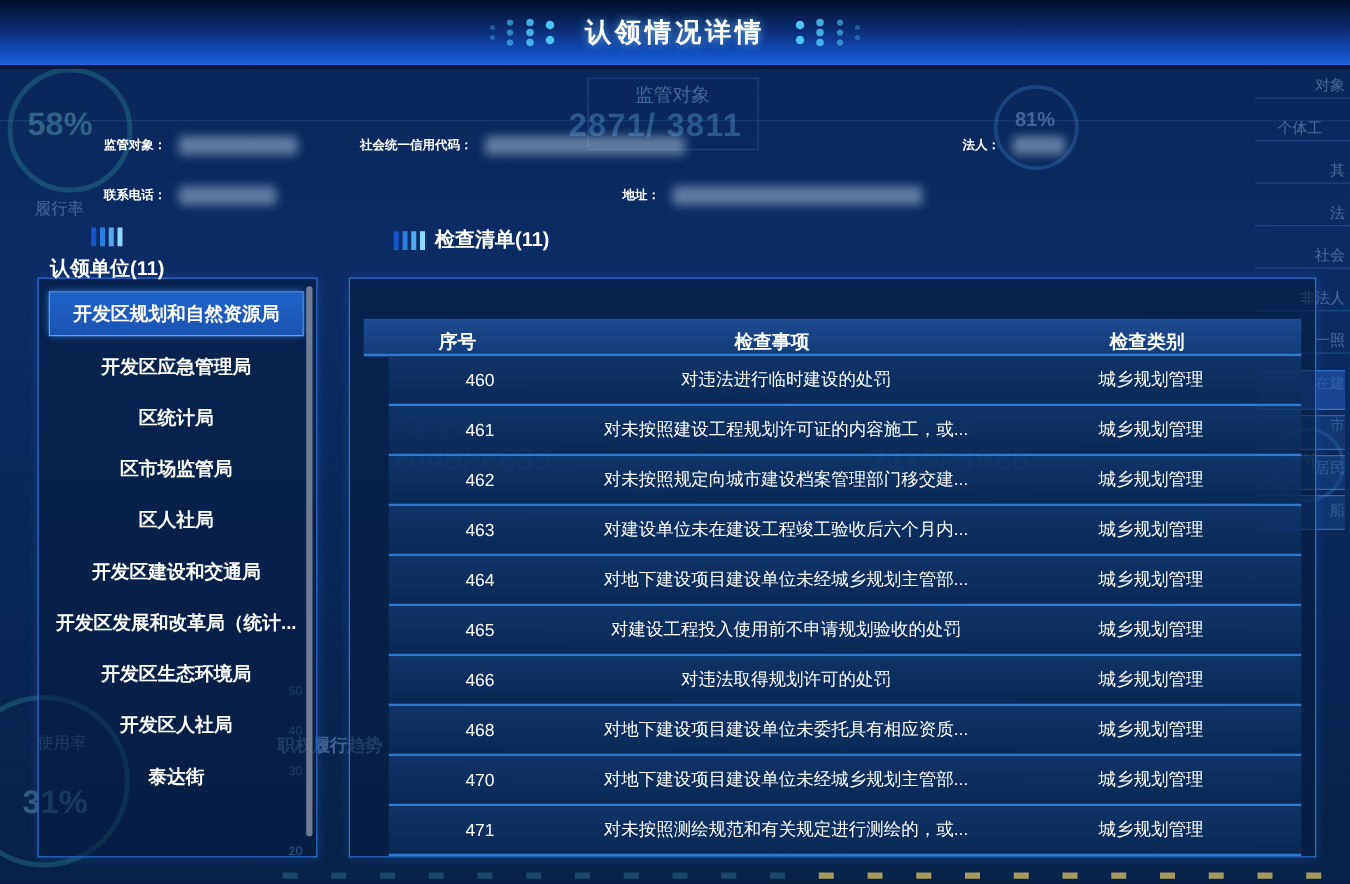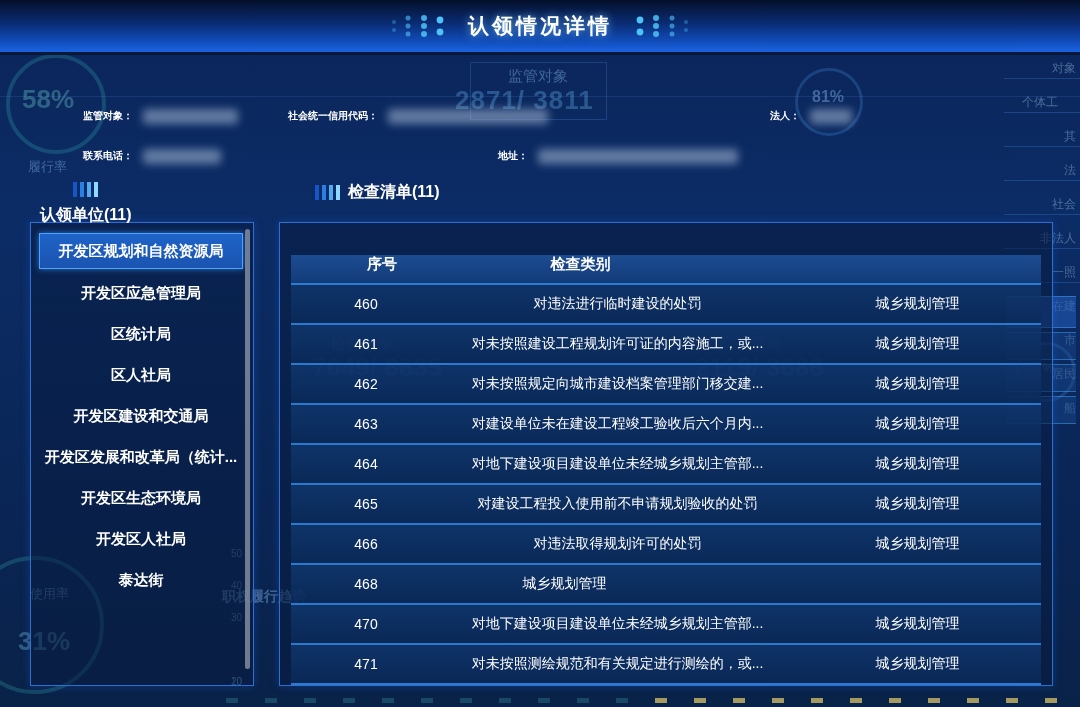--- a/index.html
+++ b/index.html
@@ -66,27 +66,27 @@
   .unit-list{position:absolute;left:0;top:10px;width:100%;}
   .unit-item{height:34px;margin:0 10px 7px 8px;display:flex;align-items:center;
     justify-content:center;font-size:15px;font-weight:bold;white-space:nowrap;
     overflow:hidden;cursor:pointer;}
   .unit-item.selected{background:linear-gradient(180deg,#1e63c8,#1a54b0);
     border:1px solid #4da3ff;box-shadow:0 0 6px rgba(60,150,255,.7);}
   .v-scrollbar{position:absolute;right:3px;top:6px;width:5px;height:440px;
     border-radius:3px;background:rgba(130,140,158,.85);}
   
   .tbl{position:absolute;left:11px;top:32px;width:750px;}
-  .tr-h{display:flex;height:28px;align-items:flex-start;
+  .tr-h{display:flex;height:28px;align-items:flex-end;
     background:linear-gradient(180deg,#1d4c92,#123b79);
-    border-bottom:2px solid rgba(47,130,220,.9);padding-left:16px;}
+    border-bottom:2px solid rgba(47,130,220,.9);}
   .th{font-size:15px;font-weight:bold;text-align:center;}
   .tr{display:flex;height:38px;align-items:center;
     background:linear-gradient(180deg,rgba(17,56,112,.82),rgba(10,42,90,.82));
-    border-bottom:2px solid rgba(47,130,220,.9);}
+    border-bottom:2px solid rgba(47,130,220,.9);margin-left:20px;}
   .td{font-size:14px;text-align:center;white-space:nowrap;overflow:hidden;}
   .col0{width:150px;}
   .col1{width:353px;}
   .col2{width:247px;}
 </style>
 </head>
 <body>
 
 <div class="screen">
 
@@ -235,34 +235,36 @@
         <i></i>
       </span>
     <span class="section-title">检查清单(11)</span>
   </div>
 
   <div class="panel unit-panel">
     <div class="unit-list" id="unit-list">
         <div class="unit-item selected">开发区规划和自然资源局</div>
         <div class="unit-item">开发区应急管理局</div>
         <div class="unit-item">区统计局</div>
+        <div class="unit-item">区市场监管局</div>
         <div class="unit-item">区人社局</div>
         <div class="unit-item">开发区建设和交通局</div>
         <div class="unit-item">开发区发展和改革局（统计...</div>
         <div class="unit-item">开发区生态环境局</div>
         <div class="unit-item">开发区人社局</div>
         <div class="unit-item">泰达街</div>
       </div>
     <div class="v-scrollbar"></div>
   </div>
 
   <div class="panel table-panel">
     <div class="tbl">
       <div class="tr-h" id="tbl-head">
           <div class="th col0">序号</div>
+          <div class="th col1">检查事项</div>
           <div class="th col2">检查类别</div>
         </div>
       <div id="tbl-body">
           <div class="tr">
             <div class="td col0">460</div>
             <div class="td col1">对违法进行临时建设的处罚</div>
             <div class="td col2">城乡规划管理</div>
           </div>
           <div class="tr">
             <div class="td col0">461</div>
@@ -289,20 +291,21 @@
             <div class="td col1">对建设工程投入使用前不申请规划验收的处罚</div>
             <div class="td col2">城乡规划管理</div>
           </div>
           <div class="tr">
             <div class="td col0">466</div>
             <div class="td col1">对违法取得规划许可的处罚</div>
             <div class="td col2">城乡规划管理</div>
           </div>
           <div class="tr">
             <div class="td col0">468</div>
+            <div class="td col1">对地下建设项目建设单位未委托具有相应资质...</div>
             <div class="td col2">城乡规划管理</div>
           </div>
           <div class="tr">
             <div class="td col0">470</div>
             <div class="td col1">对地下建设项目建设单位未经城乡规划主管部...</div>
             <div class="td col2">城乡规划管理</div>
           </div>
           <div class="tr">
             <div class="td col0">471</div>
             <div class="td col1">对未按照测绘规范和有关规定进行测绘的，或...</div>

